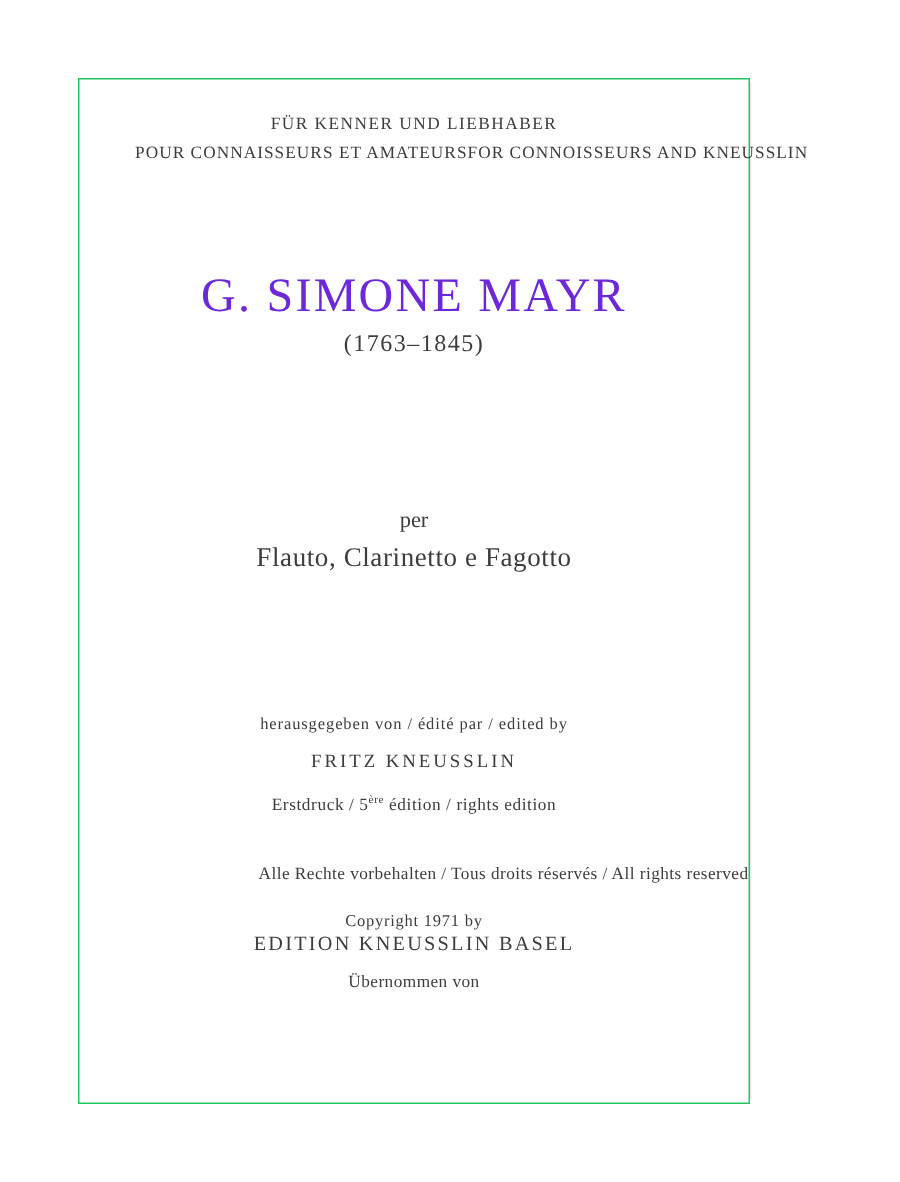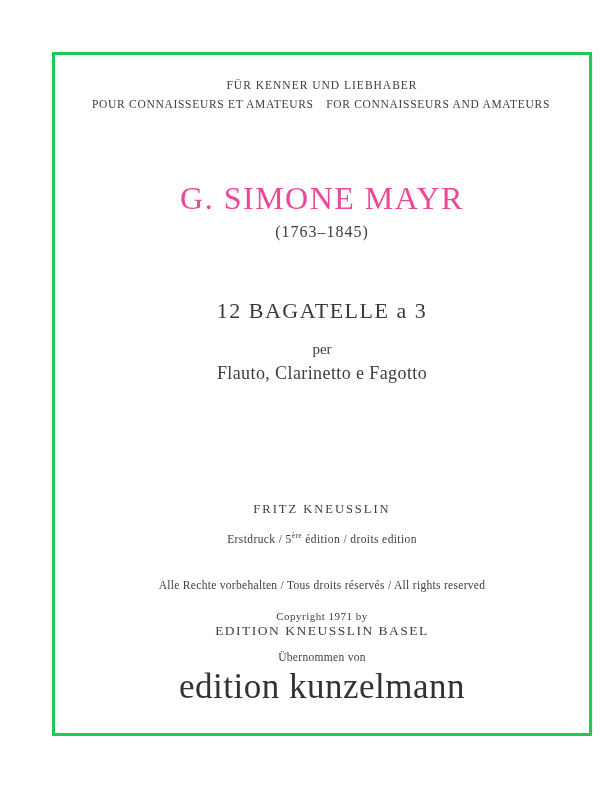--- a/index.html
+++ b/index.html
@@ -16,25 +16,25 @@
     position: relative;
     width: 600px;
     height: 788px;
     background: #ffffff;
     overflow: hidden;
   }
   .sheet {
     position: absolute;
     left: 52px;
     top: 52px;
-    width: 540px;
+    width: 448px;
     height: 684px;
     box-sizing: border-box;
     background: #ffffff;
-    border: 3px solid #22c55e;
+    border: 1px solid #22c55e;
     box-shadow: 4px 0 0 -3px #ececec;
   }
   .line {
     position: absolute;
     left: 0;
     width: 100%;
     text-align: center;
     line-height: 1;
     white-space: nowrap;
   }
@@ -47,70 +47,69 @@
     box-sizing: border-box;
     padding: 0 39px 0 37px;
     display: flex;
     justify-content: space-between;
     font-size: 11.5px;
     letter-spacing: 0.7px;
     line-height: 1;
     white-space: nowrap;
   }
   .series-no   { top: 63px;  font-size: 12px;   letter-spacing: 0.5px; }
-  .composer    { top: 127px; font-size: 32px;   letter-spacing: 1.5px; color: #ec4899; }
+  .composer    { top: 127px; font-size: 32px;   letter-spacing: 1.5px; color: #6d28d9; }
   .dates       { top: 169px; font-size: 16px;   letter-spacing: 1px; text-align: center; }
   .work-title  { top: 245px; font-size: 22px;   letter-spacing: 1.5px; color: #3a3a3a; }
   .per         { top: 287px; font-size: 15px; }
   .instruments { top: 309px; font-size: 18px;   letter-spacing: 0.4px; }
   .edited-by   { top: 425px; font-size: 11px;   letter-spacing: 0.6px; }
   .editor      { top: 448px; font-size: 12.5px; letter-spacing: 2px; }
   .erstdruck   { top: 479px; font-size: 11.5px; letter-spacing: 0.4px; }
   .erstdruck sup { font-size: 7.5px; line-height: 0; margin-top: 17px; }
-  .rights      { top: 525px; font-size: 11.5px; letter-spacing: 0.3px; }
+  .rights      { top: 525px; font-size: 11.5px; letter-spacing: 0.3px; text-align: right; }
   .copyright   { top: 556px; font-size: 11px;   letter-spacing: 0.5px; }
   .publisher   { top: 569px; font-size: 13.5px; letter-spacing: 1.5px; }
   .taken-over  { top: 597px; font-size: 11.5px; letter-spacing: 0.3px; }
   .logo        { top: 614px; font-size: 35px;   letter-spacing: 0.5px; color: #323232; }
 </style>
 </head>
 <body>
 
 <div class="canvas">
   <div class="sheet">
 
     <div class="line series-de">FÜR KENNER UND LIEBHABER</div>
 
     <div class="series-row">
       <span>POUR CONNAISSEURS ET AMATEURS</span>
-      <span>FOR CONNAISSEURS AND AMATEURS</span>
+      <span>FOR CONNOISSEURS AND KNEUSSLIN</span>
     </div>
 
 
     <div class="line composer">G. SIMONE MAYR</div>
 
     <div class="line dates">(1763–1845)</div>
 
-    <div class="line work-title">12 BAGATELLE a 3</div>
 
     <div class="line per">per</div>
 
     <div class="line instruments">Flauto, Clarinetto e Fagotto</div>
 
+    <div class="line edited-by">herausgegeben von / édité par / edited by</div>
 
     <div class="line editor">FRITZ KNEUSSLIN</div>
 
     <div class="line erstdruck">
-      <span>Erstdruck / 5</span><sup>ère</sup><span> édition / droits edition</span>
+      <span>Erstdruck / 5</span><sup>ère</sup><span> édition / rights edition</span>
     </div>
 
     <div class="line rights">Alle Rechte vorbehalten / Tous droits réservés / All rights reserved</div>
 
     <div class="line copyright">Copyright 1971 by</div>
 
     <div class="line publisher">EDITION KNEUSSLIN BASEL</div>
 
     <div class="line taken-over">Übernommen von</div>
 
-    <div class="line logo">edition kunzelmann</div>
 
   </div>
 </div>
 
 </body></html>

